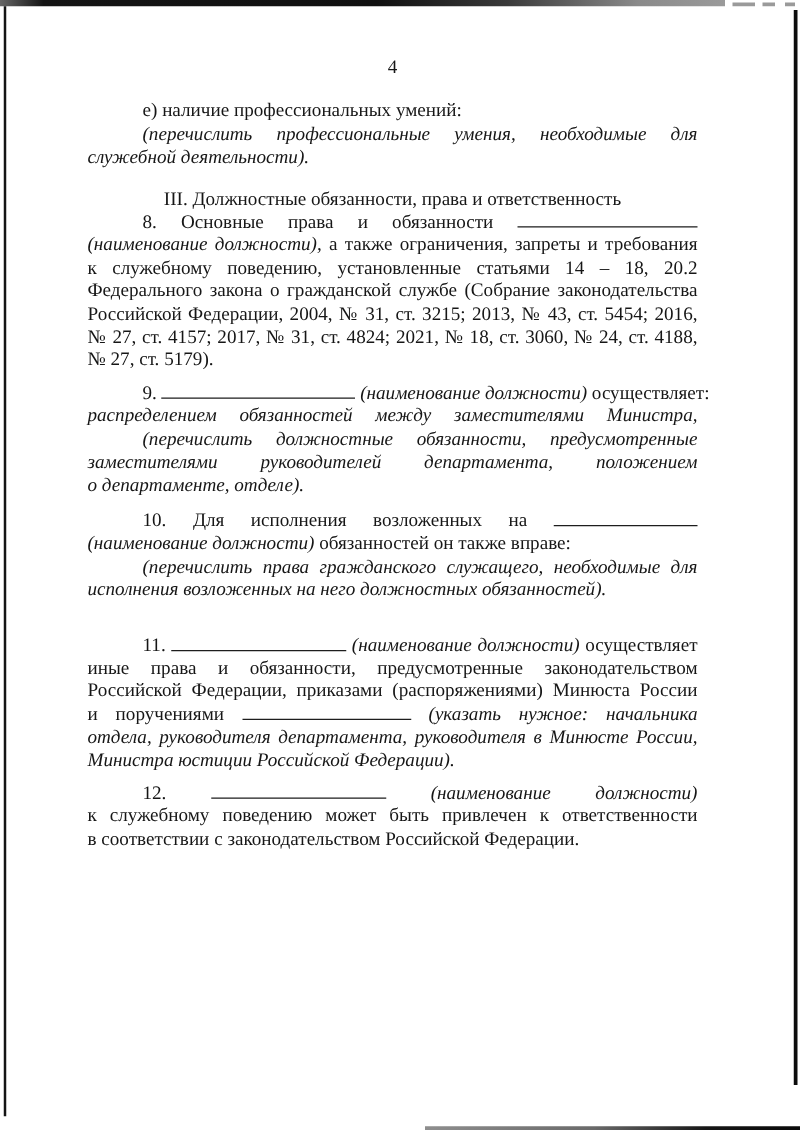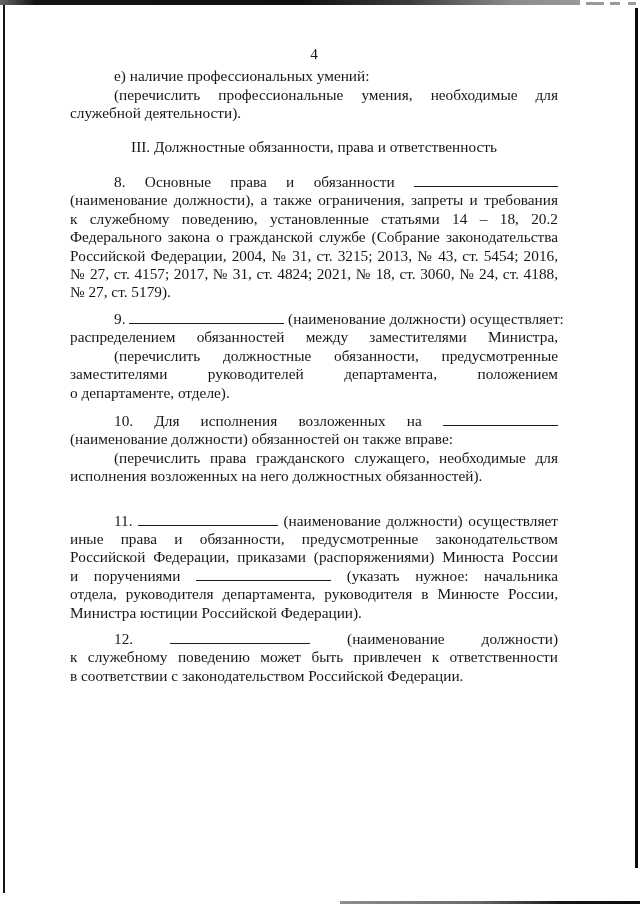--- a/index.html
+++ b/index.html
@@ -32,21 +32,21 @@
   .block{margin:0;}
   .line{
     line-height:18.4px;
     white-space:nowrap;
     text-align:left;
   }
   .line.j{text-align:justify;text-align-last:justify;}
   .line.c{text-align:center;text-align-last:center;}
   .line.ind{text-indent:44px;}
   .rg{font-style:normal;}
-  .it{}
+  .it{font-style:italic;}
   .bd{font-weight:normal;}
   .blank{
     display:inline-block;
     border-bottom:1.4px solid #1d1d1d;
     height:0;
     vertical-align:baseline;
   }
 </style>
 </head>
 <body>
@@ -58,29 +58,29 @@
       <div class="scan-top-dash" style="left: 610px; width: 10px;"></div>
       <div class="scan-top-dash" style="left: 628px; width: 8px;"></div>
     </div>
   <div class="scan-left"></div>
   <div class="scan-right"></div>
   <div class="scan-bottom"></div>
   <div id="content" style="color: rgb(22, 22, 22);">
       <div class="block" style="margin-top: 45px;">
         <div class="line c"><span class="rg">4</span></div>
       </div>
-      <div class="block" style="margin-top: 4px;">
+      <div class="block" style="margin-top: 17px;">
         <div class="line l ind"><span class="rg">е) наличие профессиональных умений:</span></div>
         <div class="line j ind"><span class="it">(перечислить профессиональные умения, необходимые для</span></div>
         <div class="line l"><span class="it">служебной деятельности).</span></div>
       </div>
       <div class="block" style="margin-top: 15px;">
         <div class="line c"><span class="bd">III. Должностные обязанности, права и ответственность</span></div>
       </div>
-      <div class="block" style="margin-top: 17px;">
+      <div class="block" style="">
         <div class="line j ind"><span class="rg">8. Основные права и обязанности </span><span class="blank" style="width: 144px;"></span></div>
         <div class="line j"><span class="it">(наименование должности),</span><span class="rg"> а также ограничения, запреты и требования</span></div>
         <div class="line j"><span class="rg">к служебному поведению, установленные статьями 14 – 18, 20.2</span></div>
         <div class="line j"><span class="rg">Федерального закона о гражданской службе (Собрание законодательства</span></div>
         <div class="line j"><span class="rg">Российской Федерации, 2004, № 31, ст. 3215; 2013, № 43, ст. 5454; 2016,</span></div>
         <div class="line j"><span class="rg">№ 27, ст. 4157; 2017, № 31, ст. 4824; 2021, № 18, ст. 3060, № 24, ст. 4188,</span></div>
         <div class="line l"><span class="rg">№ 27, ст. 5179).</span></div>
       </div>
       <div class="block" style="margin-top: 8px;">
         <div class="line l ind"><span class="rg">9. </span><span class="blank" style="width: 155px;"></span><span class="it"> (наименование должности)</span><span class="rg"> осуществляет:</span></div>

